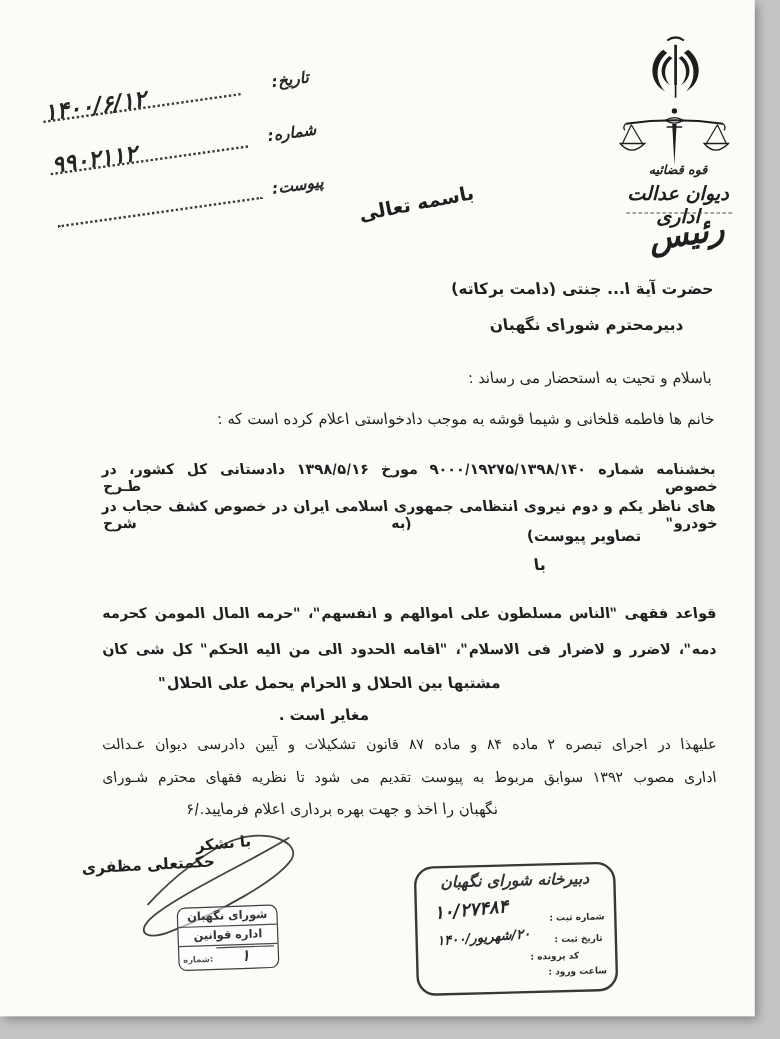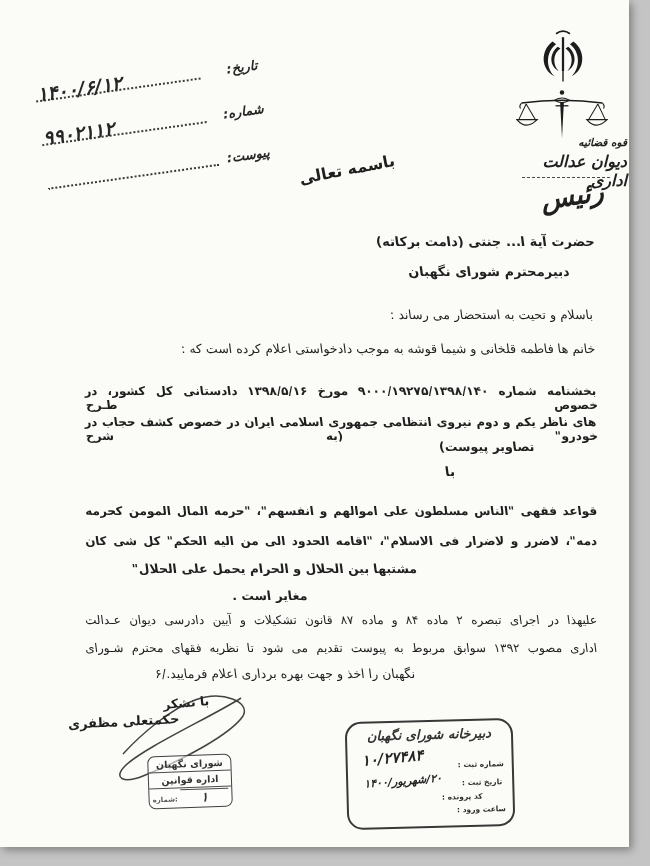--- a/index.html
+++ b/index.html
@@ -14,21 +14,21 @@
   .j{left:85px;right:32px;text-align:justify;text-align-last:justify;-moz-text-align-last:justify;}
   .nw{white-space:nowrap;}
   
   .meta{position:absolute;left:35px;top:48px;width:228px;transform:rotate(-8deg);}
   .meta-row{position:relative;height:44px;direction:rtl;}
   .dots{position:absolute;left:4px;right:58px;bottom:5px;border-bottom:2px dotted #3a3a3a;}
   .meta-label{position:absolute;right:0;bottom:4px;font-size:13px;font-weight:bold;font-style:italic;color:#262626;}
   .meta-value{position:absolute;left:6px;bottom:2px;font-size:19px;font-weight:bold;font-style:italic;
               letter-spacing:1px;color:#262626;}
   
-  .lh-text{width:124px;}
+  .lh-text{width:124px;text-align:center;}
   .divider{position:absolute;left:522px;top:177px;width:88px;border-bottom:1px dashed #4a4a4a;}
   
   .lstamp{position:absolute;left:148px;top:755px;width:82px;border:1.5px solid #3f3f3f;border-radius:7px;
           transform:rotate(-2deg);background:rgba(255,255,255,.6);color:#333;}
   .lstamp .row{direction:rtl;text-align:center;font-size:9.5px;font-weight:bold;padding:2px 3px;
                border-bottom:1px solid #4a4a4a;white-space:nowrap;}
   .lstamp .row3{display:flex;direction:ltr;align-items:flex-end;border-bottom:none;padding:1px 3px 2px;}
   .lstamp .numlbl{font-size:7px;color:#555;font-weight:bold;padding-bottom:2px;}
   .lstamp .numval{flex:1;border-top:1px solid #4a4a4a;text-align:center;font-size:13px;font-weight:bold;
                   margin-left:3px;font-style:italic;}

